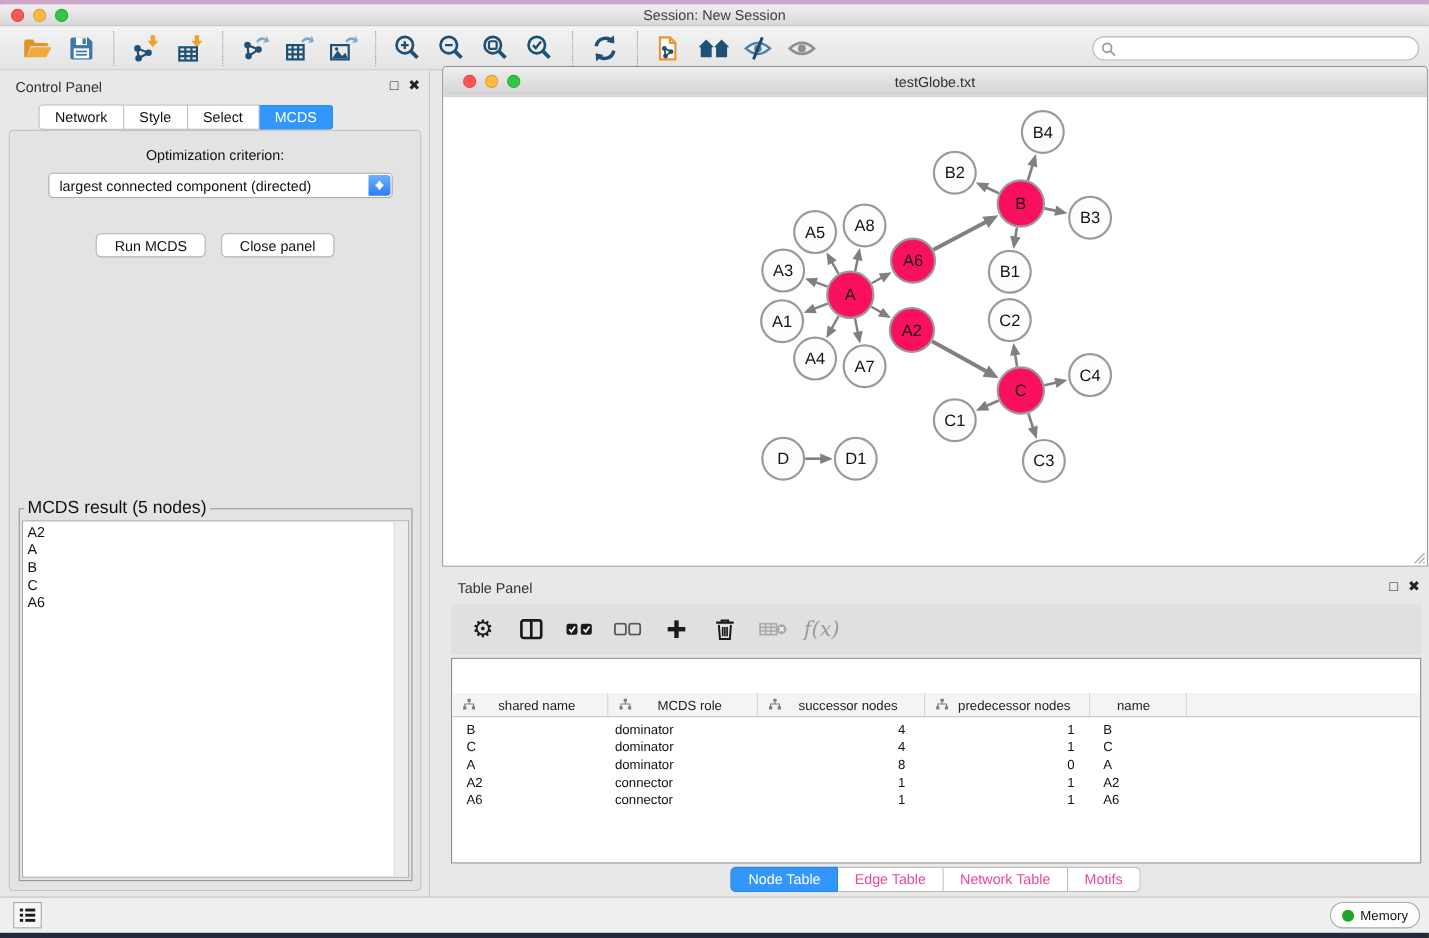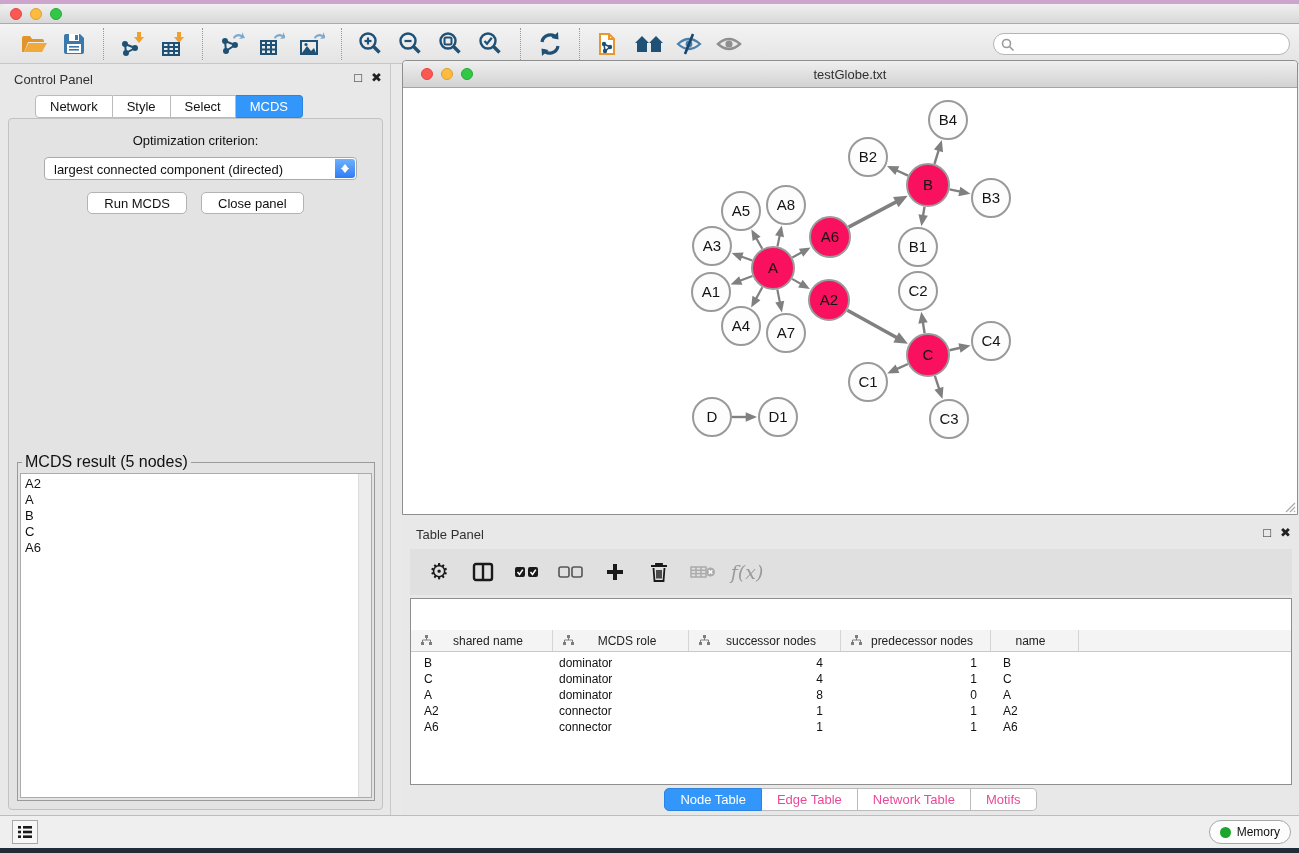--- a/index.html
+++ b/index.html
@@ -54,21 +54,21 @@
     border:1px solid #aaa; border-radius:4px; font-size:13px; color:#111;padding-left:45px; }
   .criterion .val { position:absolute; left:9px; top:4px; }
   .criterion .stepper { position:absolute; right:1px; top:1px; bottom:1px; width:20px;
     background:linear-gradient(#6fb1fc,#2e7cf6); border-radius:0 3px 3px 0; }
   .criterion .stepper .up { position:absolute; left:6px; top:5px; width:0; height:0;
     border-left:4px solid transparent; border-right:4px solid transparent; border-bottom:5px solid #fff; }
   .criterion .stepper .down { position:absolute; left:6px; bottom:5px; width:0; height:0;
     border-left:4px solid transparent; border-right:4px solid transparent; border-top:5px solid #fff; }
   .cp-buttons { position:absolute; left:0; right:0; top:73px; display:flex; justify-content:center; gap:14px; }
   .btn { height:22px; padding:0 16px; background:#fff; border:1px solid #b3b3b3; border-radius:5px;
-    font-size:13px; color:#111; display:flex; align-items:center; cursor:default; }
+    font-size:13px; color:#111; display:flex; align-items:center; cursor:default;margin-top:20px; }
   .result-group { position:absolute; left:8px; right:7px; top:334px; bottom:8px;
     border:1px solid #9a9a9a; padding:2px; }
   .result-group legend { font-size:16px; color:#111; padding:0 3px; margin-left:2px; }
   .result-list { position:relative; width:100%; height:100%; background:#fff; border:1px solid #ababab; overflow:hidden; }
   .result-list .scrollstrip { position:absolute; right:0; top:0; bottom:0; width:13px;
     background:#ececec; border-left:1px solid #dcdcdc; }
   .result-item { font-size:13px; line-height:16px; padding-left:4px; color:#111; }
   .result-list .inner { padding-top:2px; }
 
   
@@ -126,20 +126,21 @@
 <body>
 
 <div class="top-strip"></div>
 
 <div class="titlebar">
   <div class="lights">
     <span class="light red"></span>
     <span class="light yellow"></span>
     <span class="light green"></span>
   </div>
+  <div class="title">Session: New Session</div>
 </div>
 
 <div class="toolbar">
   <div class="tb-btn">
     <svg width="28" height="24" viewBox="0 0 28 24">
       <path d="M2 20 L2 6 Q2 4 4 4 L10 4 L12 7 L22 7 Q24 7 24 9 L24 10 L8 10 L4 20 Z" fill="#e09429"></path>
       <path d="M4 20 L8.5 11 L27 11 L22 20 Z" fill="#f2a93c"></path>
     </svg>
   </div>
   <div class="tb-btn">

